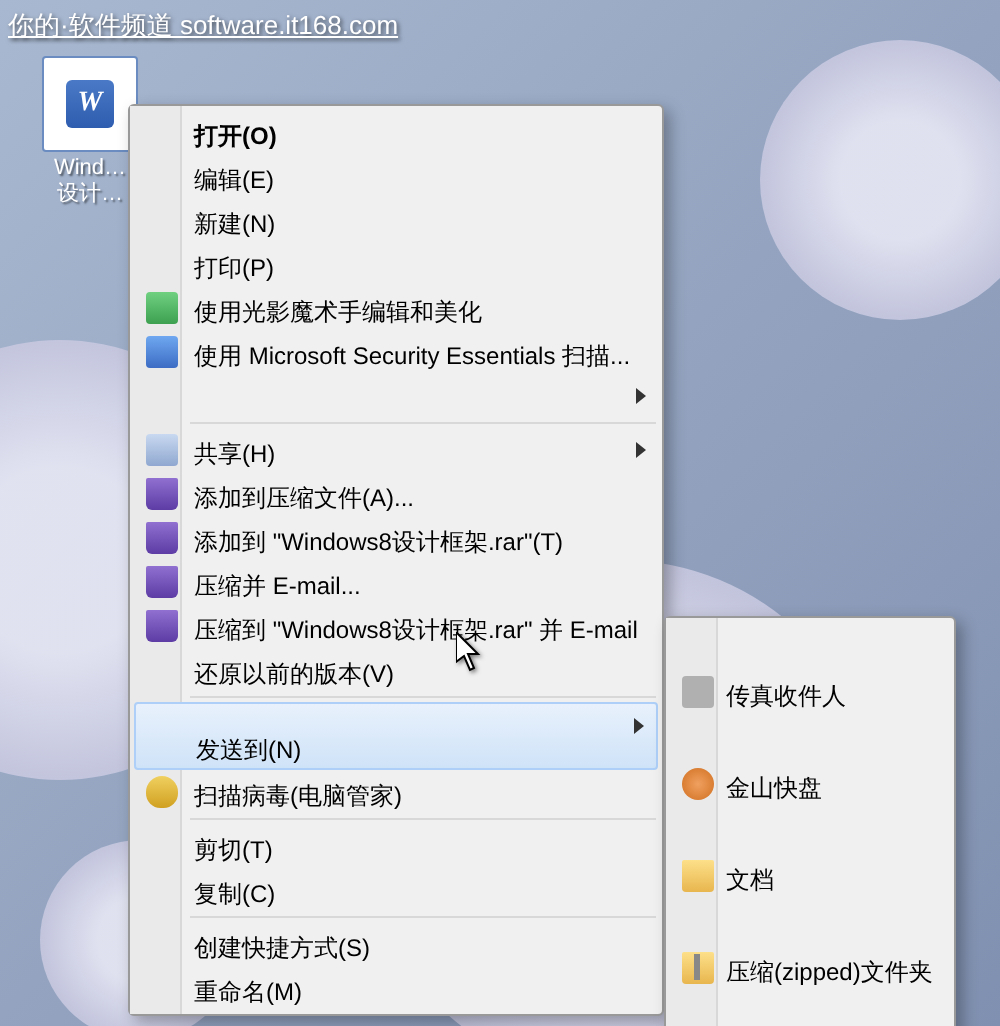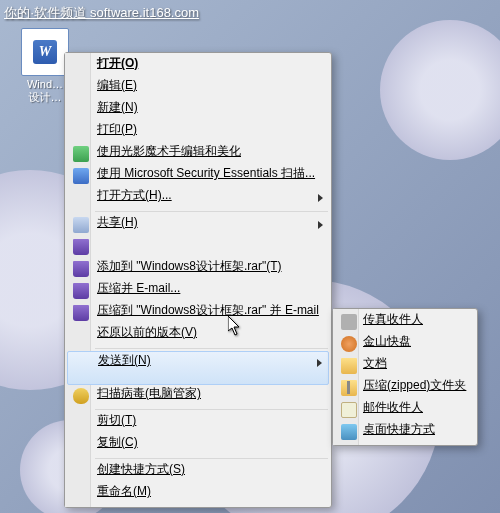--- a/index.html
+++ b/index.html
@@ -45,26 +45,25 @@
 .desktop-icon .lbl { color: #fff; font-size: 11px; text-shadow: 1px 1px 1px rgba(0,0,0,0.5); line-height: 1.2; }
 .context-menu {
   position: absolute; background: #f0f0f0;
   border: 1px solid #999; border-radius: 3px;
   box-shadow: 3px 3px 8px rgba(0,0,0,0.3);
   padding: 2px;
 }
 .main-menu { top: 52px; left: 64px; width: 268px; }
 .sub-menu { top: 308px; left: 332px; width: 146px; }
 .menu-item {
-  height: 22px; display: flex; align-items: flex-start;
+  height: 22px; display: flex; align-items: flex-end;
   padding: 0 20px 0 30px; position: relative;
   white-space: nowrap;
-  text-decoration: underline;
-}
-.sub-menu .menu-item { padding: 0 8px 0 28px; }
+}
+.sub-menu .menu-item { padding: 0 8px 0 28px; margin-top: 24px; }
 .menu-item.hovered { background: linear-gradient(180deg, #e8f1fc, #cfe3f8); border: 1px solid #aecff7; border-radius: 2px; height: 34px; }
 .menu-sep { height: 1px; background: #d8d8d8; margin: 2px 1px 2px 28px; }
 .menu-icon {
   position: absolute; left: 5px; top: 2px;
   width: 18px; height: 18px;
   display: flex; align-items: center; justify-content: center;
   font-size: 13px;
 }
 .arrow {
   position: absolute; right: 6px; top: 7px;
@@ -131,35 +130,35 @@
         </span>
       <span>使用光影魔术手编辑和美化</span>
     </div>
     <div class="menu-item">
       <span class="menu-icon">
           <div class="ic ic-blue"></div>
         </span>
       <span>使用 Microsoft Security Essentials 扫描...</span>
     </div>
     <div class="menu-item">
-        <span>打开方式(H)...</span>
         <div class="arrow"></div>
       </div>
     <div class="menu-sep"></div>
     <div class="menu-item">
       <span class="menu-icon">
           <div class="ic" style="background:linear-gradient(180deg,#c8d8f0,#90a8d0)"></div>
         </span>
       <span>共享(H)</span>
         <div class="arrow"></div>
     </div>
     <div class="menu-item">
       <span class="menu-icon">
           <div class="ic ic-purple"></div>
         </span>
+      <span>添加到压缩文件(A)...</span>
     </div>
     <div class="menu-item">
       <span class="menu-icon">
           <div class="ic ic-purple"></div>
         </span>
       <span>添加到 "Windows8设计框架.rar"(T)</span>
     </div>
     <div class="menu-item">
       <span class="menu-icon">
           <div class="ic ic-purple"></div>

